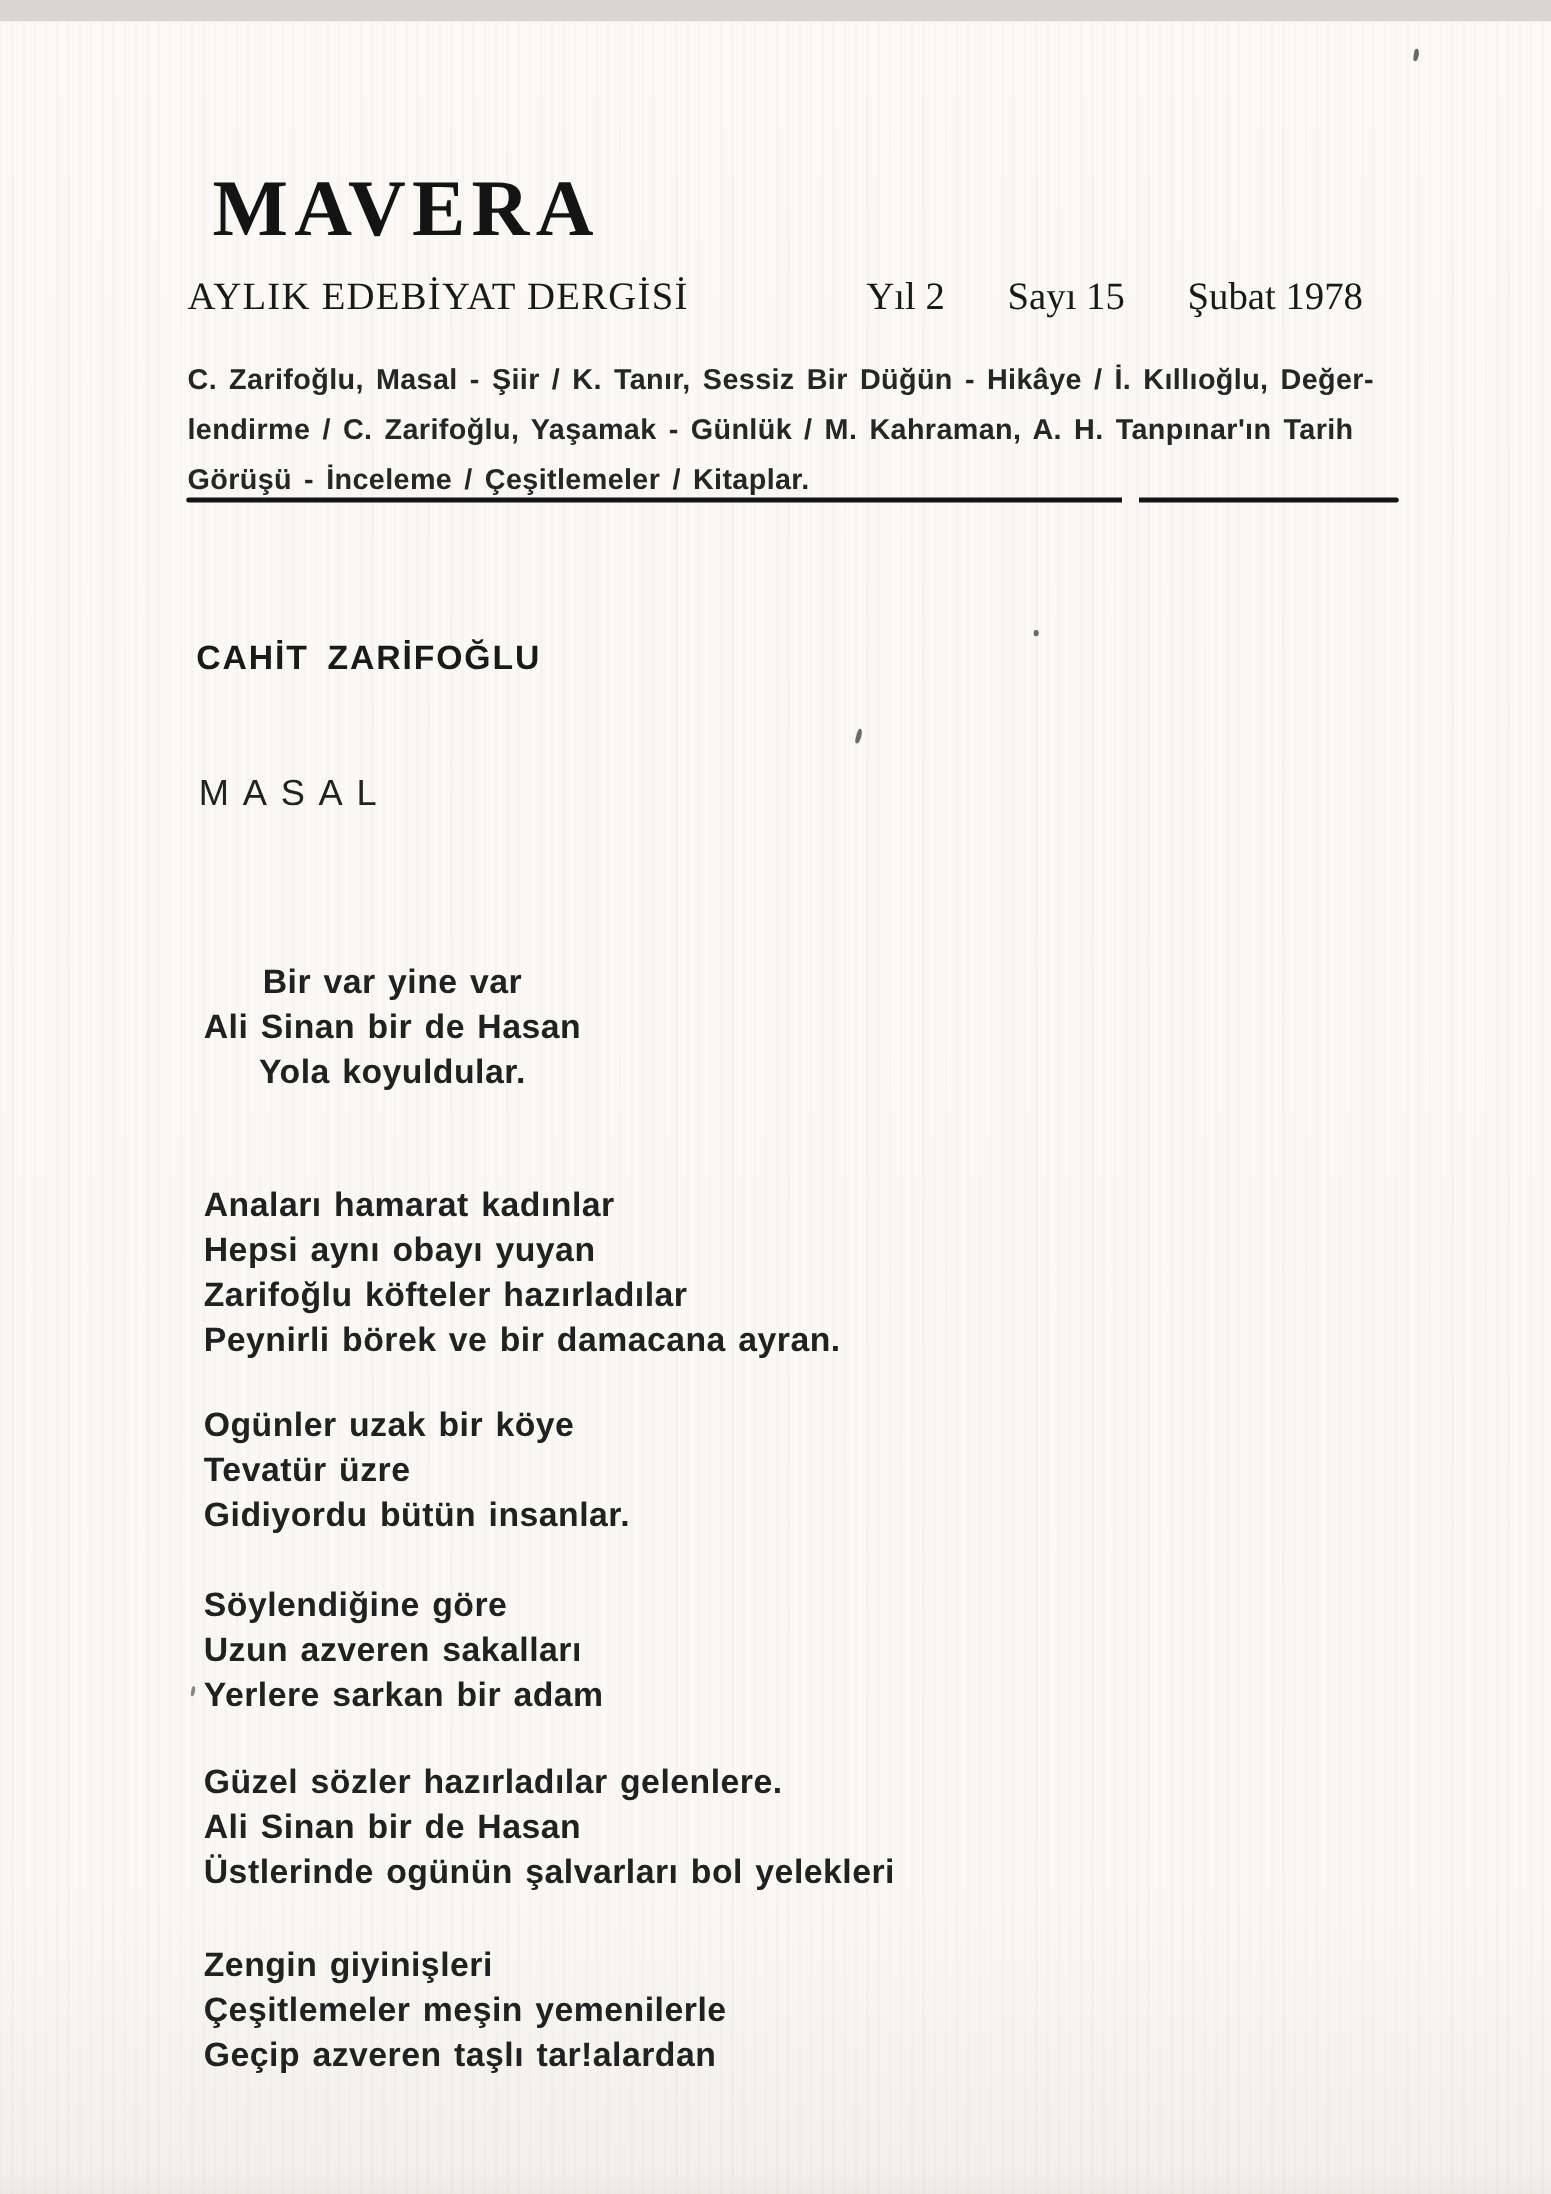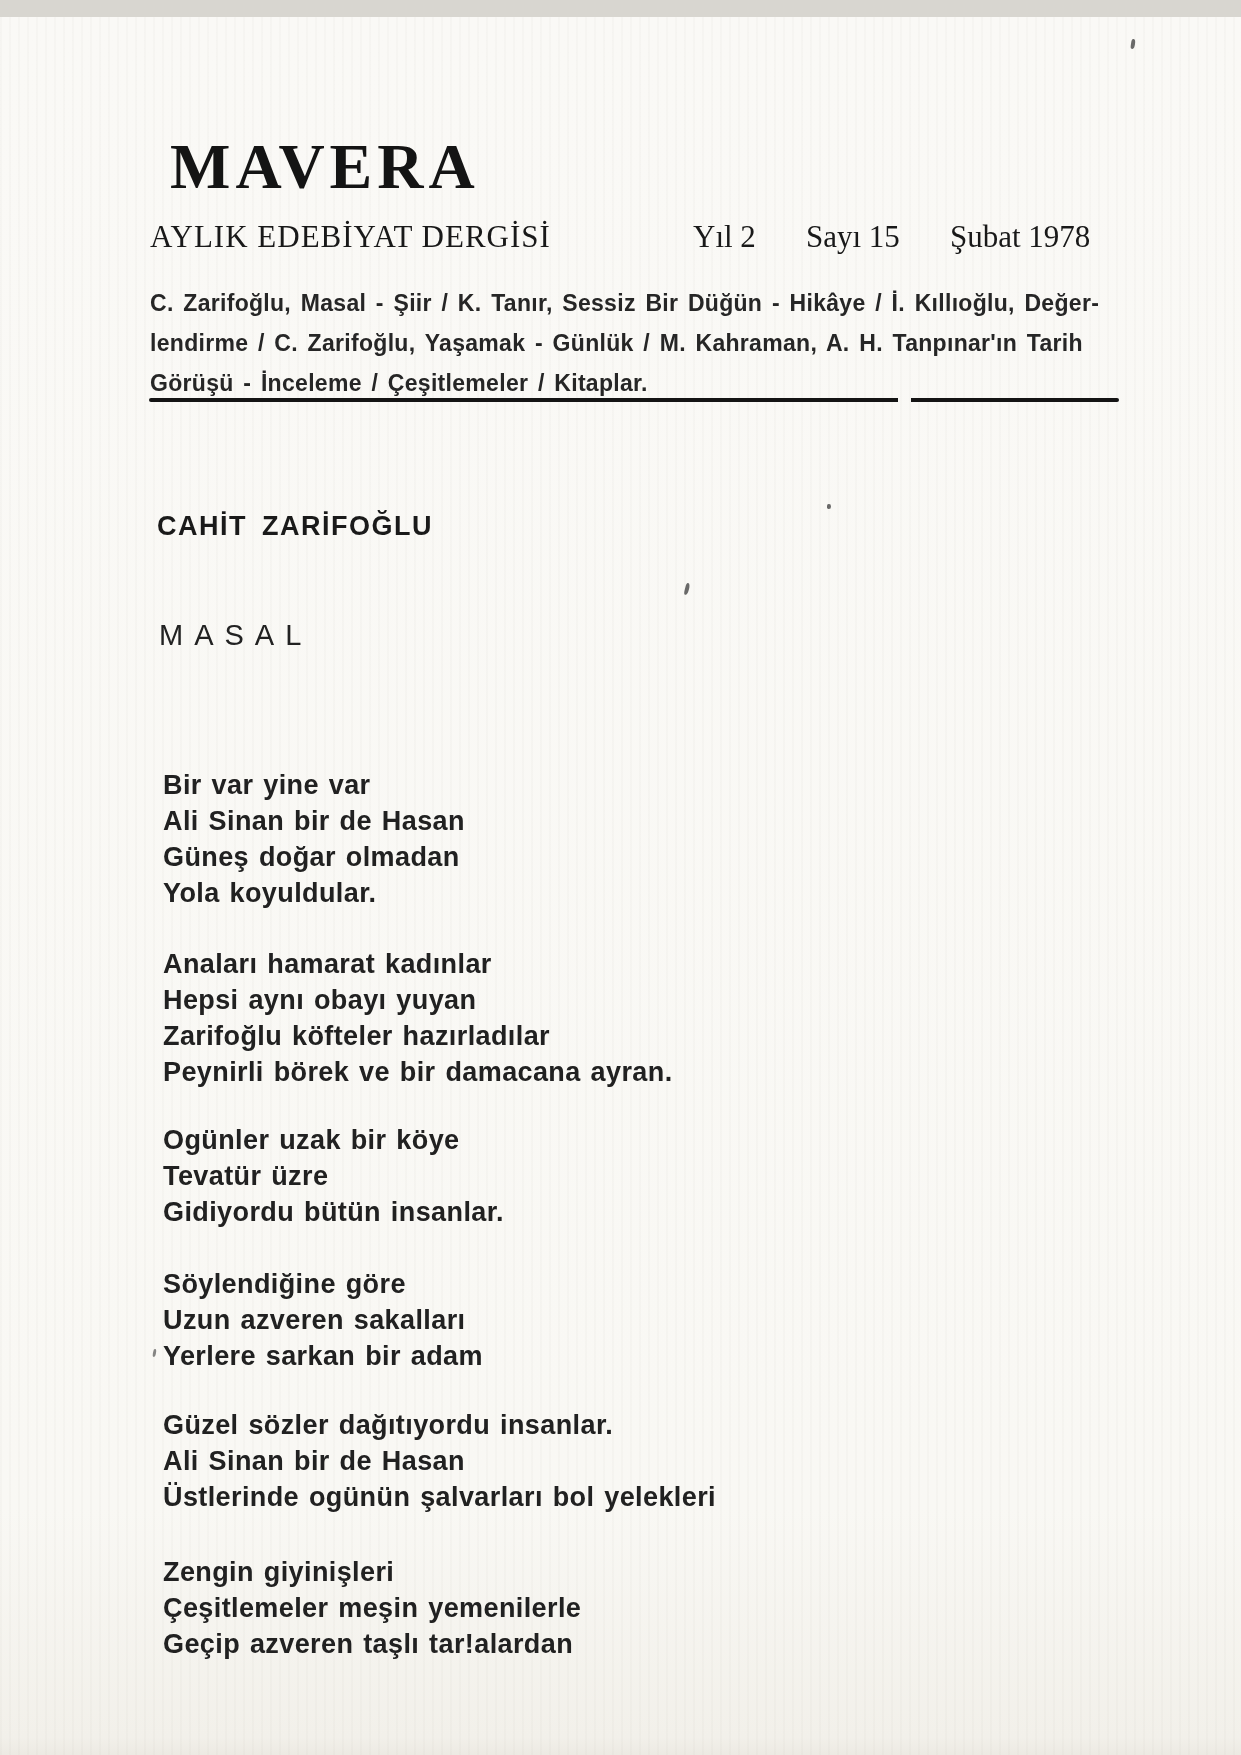--- a/index.html
+++ b/index.html
@@ -60,21 +60,21 @@
   }
   .poem-title {
     position: absolute; top: 602px; left: 159px;
     font-size: 29px; font-weight: 400; letter-spacing: 11px; color: #222;
   }
   .stanza {
     position: absolute; left: 163px;
     font-size: 27px; font-weight: 700; letter-spacing: 0.4px; word-spacing: 2px;
     line-height: 36px; color: #212121; white-space: nowrap;
   }
-  .stanza-1 { top: 750px; }
+  .stanza-1 { top: 750px; text-align: center; }
   .stanza-2 { top: 929px; }
   .stanza-3 { top: 1105px; }
   .stanza-4 { top: 1249px; }
   .stanza-5 { top: 1390px; }
   .stanza-6 { top: 1537px; }
 
   
   .speck { position: absolute; background: #3a3a3a; border-radius: 45% 55% 60% 40%; opacity: .75; }
   .speck-a { top: 22px;  left: 1131px; width: 4px; height: 10px; transform: rotate(8deg); }
   .speck-b { top: 566px; left: 685px;  width: 4px; height: 12px; transform: rotate(14deg); }
@@ -106,21 +106,20 @@
   </div>
 
   <div class="rule"></div>
 
   <div class="author">CAHİT ZARİFOĞLU</div>
   <div class="poem-title">MASAL</div>
 
   <div class="stanza stanza-1">
     <div>Bir var yine var</div>
     <div>Ali Sinan bir de Hasan</div>
-    <div>Güneş doğar olmadan</div>
     <div>Yola koyuldular.</div>
   </div>
 
   <div class="stanza stanza-2">
     <div>Anaları hamarat kadınlar</div>
     <div>Hepsi aynı obayı yuyan</div>
     <div>Zarifoğlu köfteler hazırladılar</div>
     <div>Peynirli börek ve bir damacana ayran.</div>
   </div>
 
@@ -130,21 +129,21 @@
     <div>Gidiyordu bütün insanlar.</div>
   </div>
 
   <div class="stanza stanza-4">
     <div>Söylendiğine göre</div>
     <div>Uzun azveren sakalları</div>
     <div>Yerlere sarkan bir adam</div>
   </div>
 
   <div class="stanza stanza-5">
-    <div>Güzel sözler dağıtıyordu insanlar.</div>
+    <div>Güzel sözler hazırladılar gelenlere.</div>
     <div>Ali Sinan bir de Hasan</div>
     <div>Üstlerinde ogünün şalvarları bol yelekleri</div>
   </div>
 
   <div class="stanza stanza-6">
     <div>Zengin giyinişleri</div>
     <div>Çeşitlemeler meşin yemenilerle</div>
     <div>Geçip azveren taşlı tar!alardan</div>
   </div>
 

